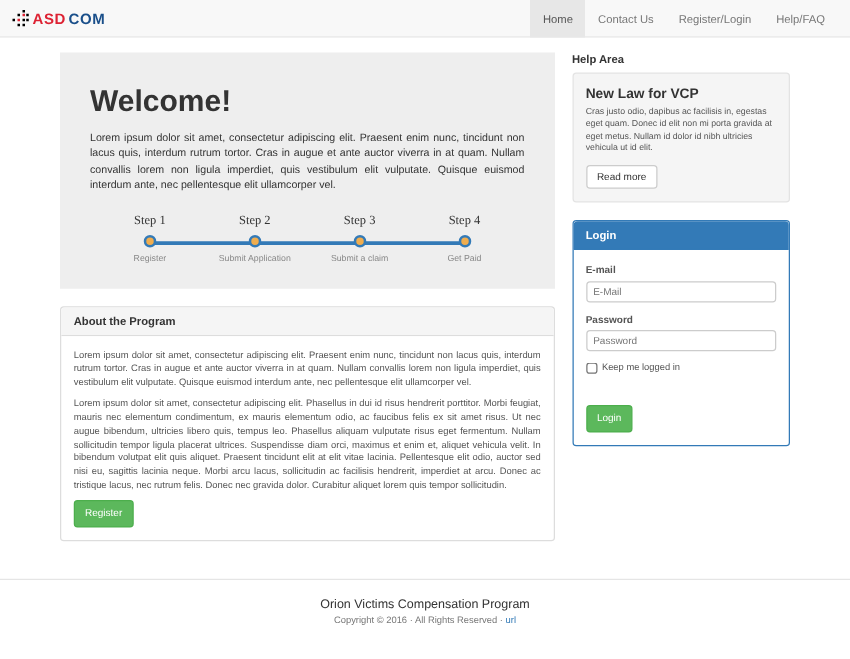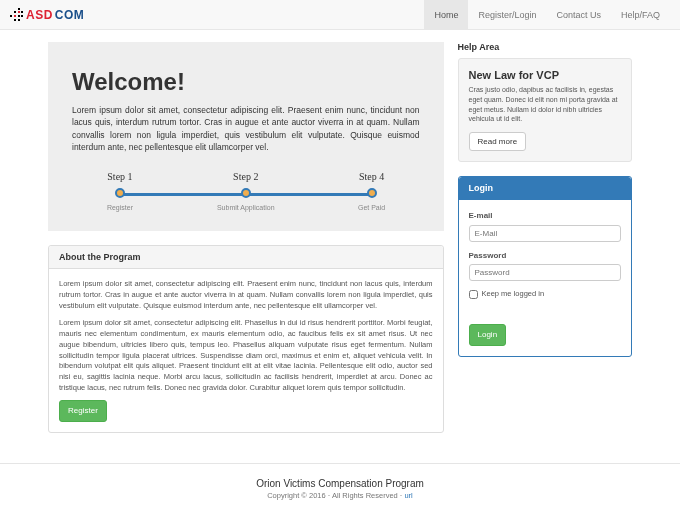--- a/index.html
+++ b/index.html
@@ -145,22 +145,22 @@
       <i class="hide"></i>
         <i></i>
         <i></i>
         <i class="hide"></i>
     </span>
     <span class="logo-asd">ASD</span>
       <span class="logo-com">COM</span>
   </div>
   <div class="navspacer"></div>
   <div class="navlink active">Home</div>
+  <div class="navlink">Contact Us</div>
   <div class="navlink">Register/Login</div>
-  <div class="navlink">Contact Us</div>
   <div class="navlink">Help/FAQ</div>
 </div>
 
 <div class="main">
   <div class="left">
     <div class="jumbo">
       <h1>Welcome!</h1>
       <p>Lorem ipsum dolor sit amet, consectetur adipiscing elit. Praesent enim nunc, tincidunt non lacus quis, interdum rutrum tortor. Cras in augue et ante auctor viverra in at quam. Nullam convallis lorem non ligula imperdiet, quis vestibulum elit vulputate. Quisque euismod interdum ante, nec pellentesque elit ullamcorper vel.</p>
       <div class="steps">
         <div class="step-line"></div>
@@ -168,20 +168,25 @@
           <div class="step-label-top">Step 1</div>
           <div class="step-dot"></div>
           <div class="step-label-bot">Register</div>
         </div>
         <div class="step">
           <div class="step-label-top">Step 2</div>
           <div class="step-dot"></div>
           <div class="step-label-bot">Submit Application</div>
         </div>
         <div class="step">
+          <div class="step-label-top">Step 3</div>
+          <div class="step-dot"></div>
+          <div class="step-label-bot">Submit a claim</div>
+        </div>
+        <div class="step">
           <div class="step-label-top">Step 4</div>
           <div class="step-dot"></div>
           <div class="step-label-bot">Get Paid</div>
         </div>
       </div>
     </div>
 
     <div class="panel">
       <div class="panel-heading">About the Program</div>
       <div class="panel-body">

